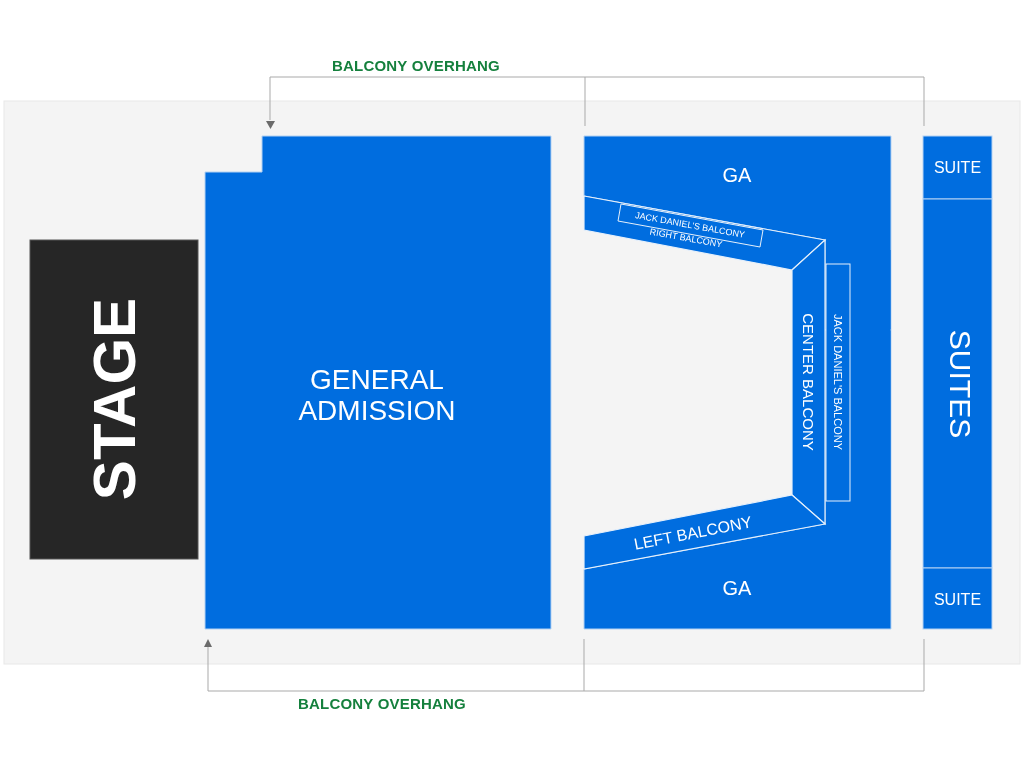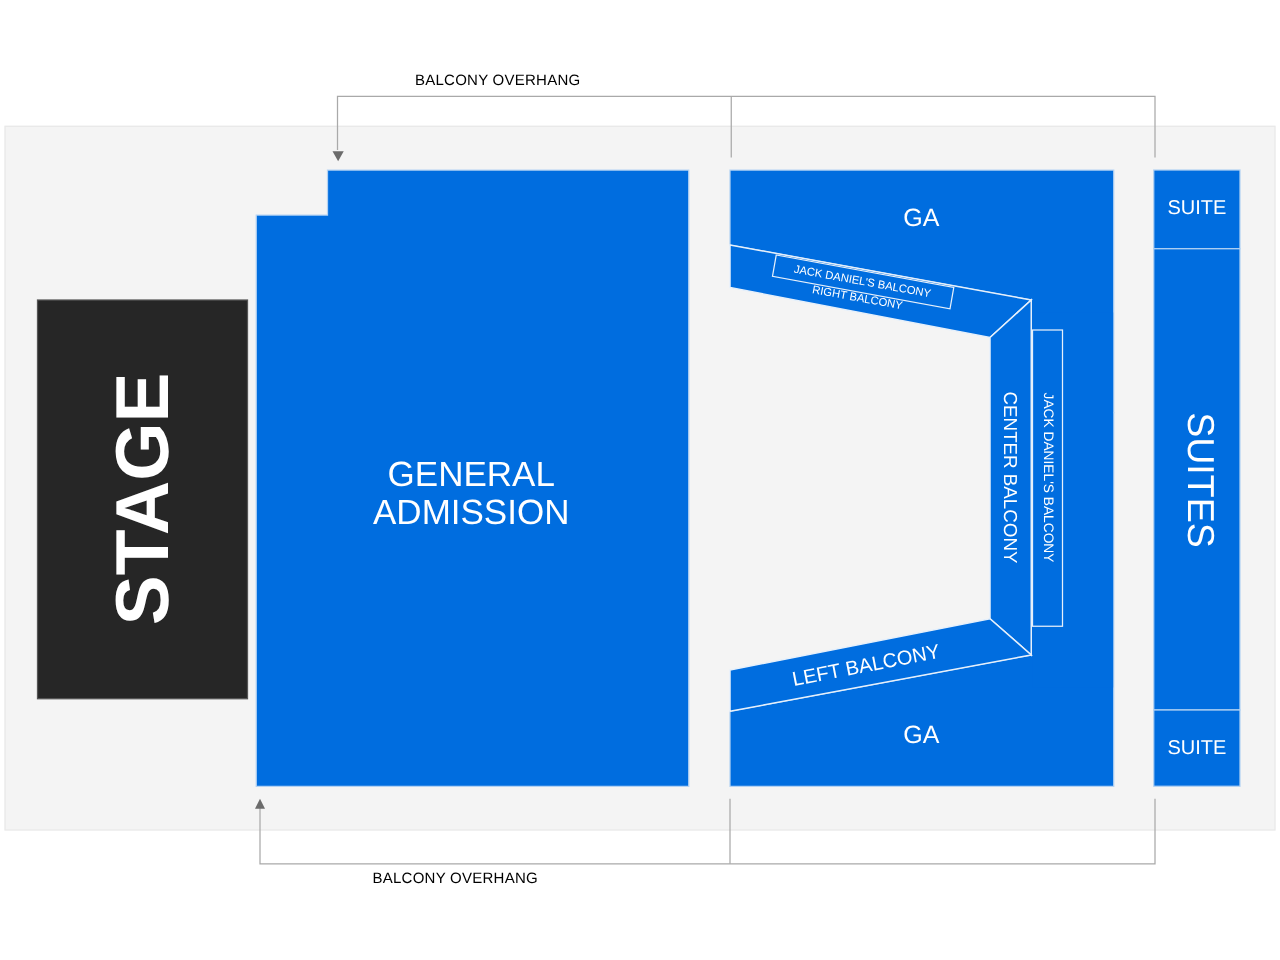--- a/index.html
+++ b/index.html
@@ -1,18 +1,18 @@
 <!DOCTYPE html>
 <html><head>
 <meta charset="utf-8">
 <style>
   html, body { margin: 0; padding: 0; background: #ffffff; }
   body { width: 1024px; height: 768px; position: relative; overflow: hidden; font-family: "Liberation Sans", sans-serif; }
   .canvas { position: absolute; left: 0; top: 0; width: 1024px; height: 768px; }
-  .overhang-label { position: absolute; font-family: "Liberation Sans", sans-serif; font-weight: normal; font-size: 12px; color: #000000; letter-spacing: 0.2px; white-space: nowrap; }
+  .overhang-label { position: absolute; font-family: "Liberation Sans", sans-serif; font-weight: bold; font-size: 15px; color: #15803d; letter-spacing: 0.2px; white-space: nowrap; }
   svg text { font-family: "Liberation Sans", sans-serif; fill: #ffffff; }
   .section { cursor: pointer; }
 </style>
 </head>
 <body>
 
 <div class="canvas">
   <svg width="1024" height="768" viewBox="0 0 1024 768" xmlns="http://www.w3.org/2000/svg">
 
     <rect x="4" y="101" width="1016" height="563" fill="#f4f4f4" stroke="#e8e8e8" stroke-width="1"></rect>

